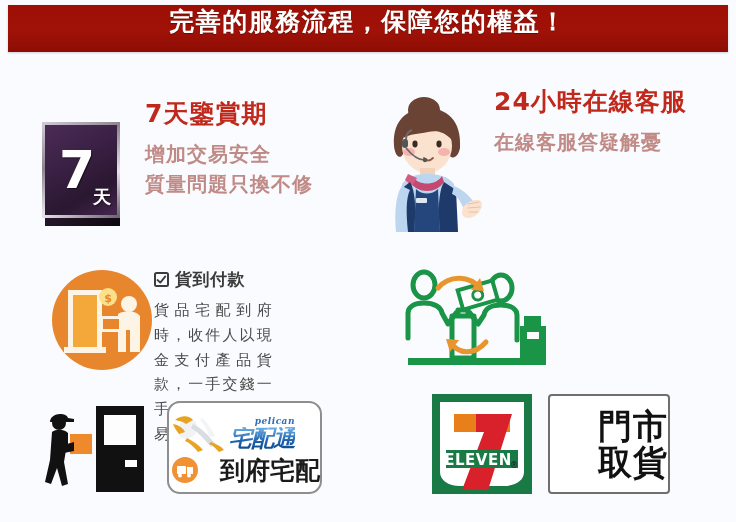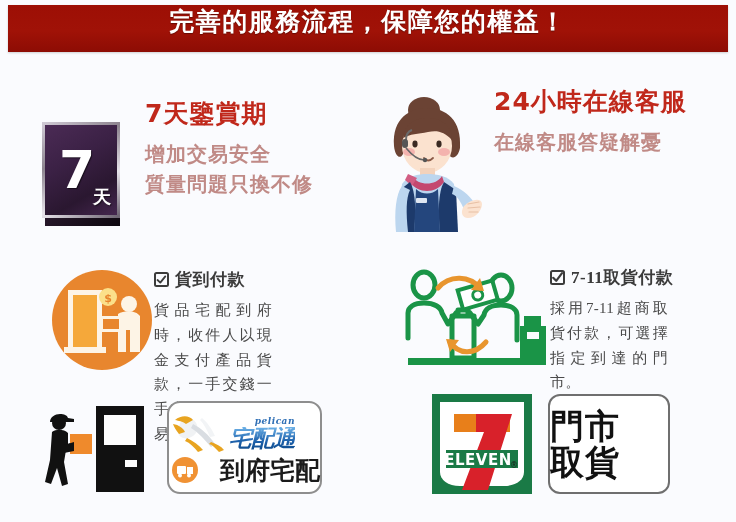--- a/index.html
+++ b/index.html
@@ -142,21 +142,21 @@
   }
   .pay {
     position: absolute;
     display: flex;
     align-items: flex-start;
   }
   .pay-1 { left: 50px;  top: 10px; }
   .pay-2 { left: 400px; top: 8px;  }
 
   .pay-icon { flex: none; }
-  .pay-body { display: flex; flex-direction: column; font-family: Liberation Serif, serif; }
+  .pay-body { display: flex; flex-direction: column; }
   .pay-head {
     display: flex;
     align-items: center;
     gap: 6px;
     margin-bottom: 7px;
   }
   .pay-head-text {
     color: #3b3b3b;
     font-size: 17px;
     font-weight: bold;
@@ -256,22 +256,22 @@
     font-weight: bold;
     color: #1b1b1b;
     letter-spacing: 0px;
     line-height: 1;
   }
 
   .store-box {
     width: 122px;
     height: 100px;
     margin-left: 16px;
-    align-items: flex-start;
-    border-radius: 12px;
+    align-items: flex-end;
+    border-radius: 4px;
     border: 2px solid #6f6f6f;
   }
   .store-cn {
     font-size: 34px;
     font-weight: bold;
     color: #111111;
     line-height: 1.06;
     letter-spacing: 1px;
     text-align: center;
   }
@@ -412,30 +412,20 @@
 
         <path d="M120 60 L146 60 L146 99 L120 99 Z" fill="#1a9447"></path>
         <rect x="124" y="50" width="17" height="10" fill="#1a9447"></rect>
         <rect x="127" y="66" width="12" height="7" fill="#fafbfe"></rect>
 
         <path d="M38 22 C50 8 70 10 80 22" stroke="#e8952e" stroke-width="5" fill="none" stroke-linecap="round"></path>
         <path d="M80 12 L84 25 L71 24 Z" fill="#e8952e"></path>
         <path d="M86 76 C74 90 58 88 50 76" stroke="#e8952e" stroke-width="5" fill="none" stroke-linecap="round"></path>
         <path d="M50 86 L46 73 L59 74 Z" fill="#e8952e"></path>
       </svg>
-      <div class="pay-body">
-        <div class="pay-head">
-          <svg class="check-icon" width="15" height="15" viewBox="0 0 15 15">
-            <rect x="1" y="1" width="13" height="13" rx="1.5" fill="none" stroke="#3b3b3b" stroke-width="2"></rect>
-            <path d="M3.2 7.8 L6.2 10.8 L12 3.2" stroke="#3b3b3b" stroke-width="2.2" fill="none" stroke-linecap="round" stroke-linejoin="round"></path>
-          </svg>
-          <span class="pay-head-text">7-11取貨付款</span>
-        </div>
-        <div class="pay-desc">採用7-11超商取貨付款，可選擇指定到達的門市。</div>
-      </div>
     </div>
   </div>
 
   <div class="row3">
 
     <div class="carrier carrier-1">
       <svg width="115" height="98" viewBox="0 0 115 98">
 
         <path d="M16 24 C16 19 21 16 26 16 C30 16 33 17 34 20 L40 21 L40 24 L23 24 Z" fill="#111"></path>
         <circle cx="25" cy="25" r="7" fill="#111"></circle>

